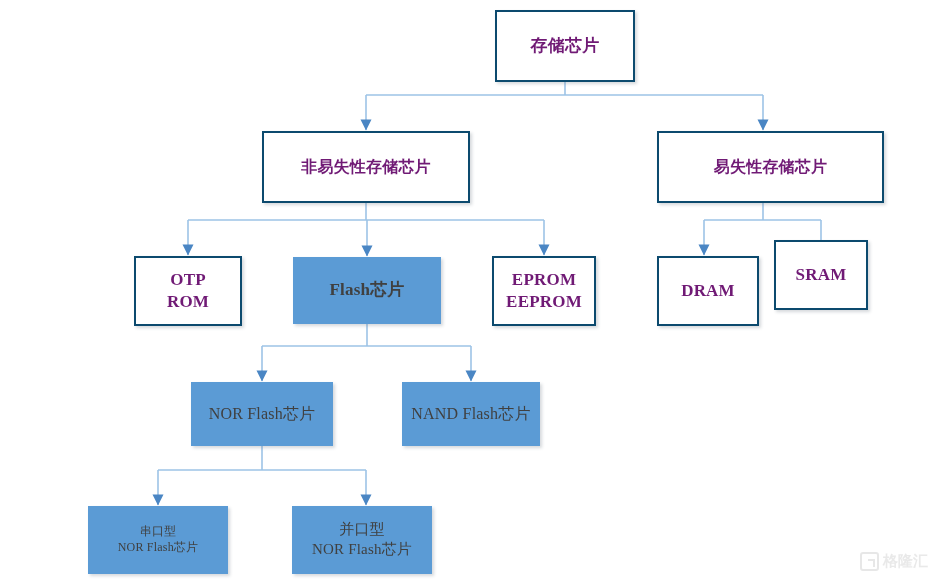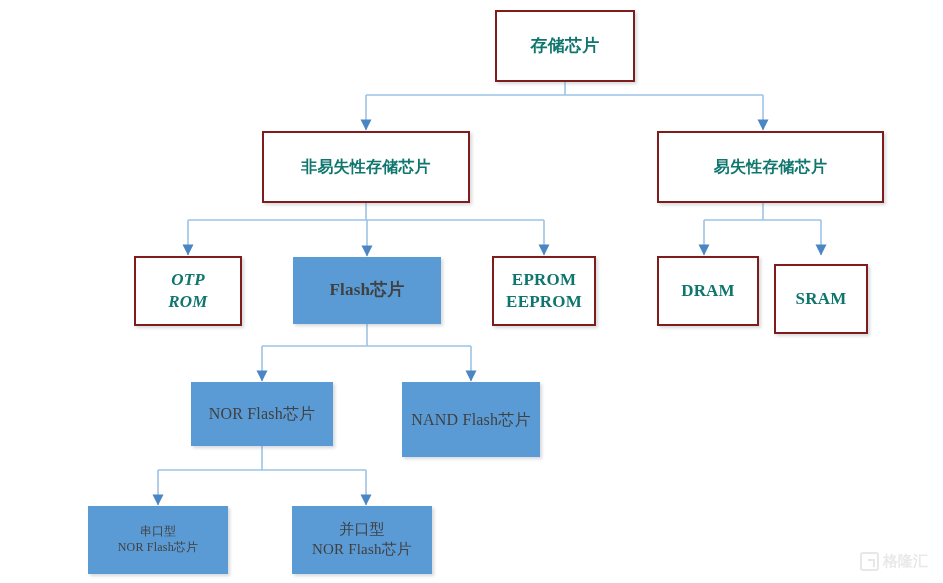--- a/index.html
+++ b/index.html
@@ -35,22 +35,22 @@
     line-height: 1.32;
     letter-spacing: 0.2px;
     box-shadow: 2px 2px 3px rgba(120,130,140,0.30);
   }
   .node .label {
     display: block;
     padding: 0 4px;
   }
   .node.outline {
     background: #ffffff;
-    border: 2px solid #7f1d1d;
-    color: #0f766e;
+    border: 2px solid #0c4a6e;
+    color: #701a75;
     font-weight: bold;
   }
   .node.filled {
     background: #5b9bd5;
     border: 2px solid #5b9bd5;
     color: #404040;
     font-weight: normal;
   }
   .node.filled.bold-label {
     font-weight: bold;
@@ -139,39 +139,39 @@
   <div id="nodes">
       <div class="node outline" style="left: 495px; top: 10px; width: 140px; height: 72px; font-size: 17px;">
         <span class="label">存储芯片</span>
       </div>
       <div class="node outline" style="left: 262px; top: 131px; width: 208px; height: 72px; font-size: 16px;">
         <span class="label">非易失性存储芯片</span>
       </div>
       <div class="node outline" style="left: 657px; top: 131px; width: 227px; height: 72px; font-size: 16px;">
         <span class="label">易失性存储芯片</span>
       </div>
-      <div class="node outline" style="left: 134px; top: 256px; width: 108px; height: 70px; font-size: 17px; font-style: italic;">
+      <div class="node outline" style="left: 134px; top: 256px; width: 108px; height: 70px; font-size: 17px;">
         <span class="label">OTP<br>ROM</span>
       </div>
       <div class="node filled bold-label" style="left: 293px; top: 257px; width: 148px; height: 67px; font-size: 17px;">
         <span class="label">Flash芯片</span>
       </div>
       <div class="node outline" style="left: 492px; top: 256px; width: 104px; height: 70px; font-size: 17px;">
         <span class="label">EPROM<br>EEPROM</span>
       </div>
       <div class="node outline" style="left: 657px; top: 256px; width: 102px; height: 70px; font-size: 17px;">
         <span class="label">DRAM</span>
       </div>
-      <div class="node outline" style="left: 774px; top: 264px; width: 94px; height: 70px; font-size: 17px;">
+      <div class="node outline" style="left: 774px; top: 240px; width: 94px; height: 70px; font-size: 17px;">
         <span class="label">SRAM</span>
       </div>
       <div class="node filled" style="left: 191px; top: 382px; width: 142px; height: 64px; font-size: 16px;">
         <span class="label">NOR Flash芯片</span>
       </div>
-      <div class="node filled" style="left: 402px; top: 382px; width: 138px; height: 75px; font-size: 16px; align-items: center;">
+      <div class="node filled" style="left: 402px; top: 382px; width: 138px; height: 64px; font-size: 16px; align-items: center;">
         <span class="label">NAND Flash芯片</span>
       </div>
       <div class="node filled" style="left: 88px; top: 506px; width: 140px; height: 68px; font-size: 12px;">
         <span class="label">串口型<br>NOR Flash芯片</span>
       </div>
       <div class="node filled" style="left: 292px; top: 506px; width: 140px; height: 68px; font-size: 15px;">
         <span class="label">并口型<br>NOR Flash芯片</span>
       </div>
     </div>
   <div class="watermark" style="left: 860px; top: 552px;">

